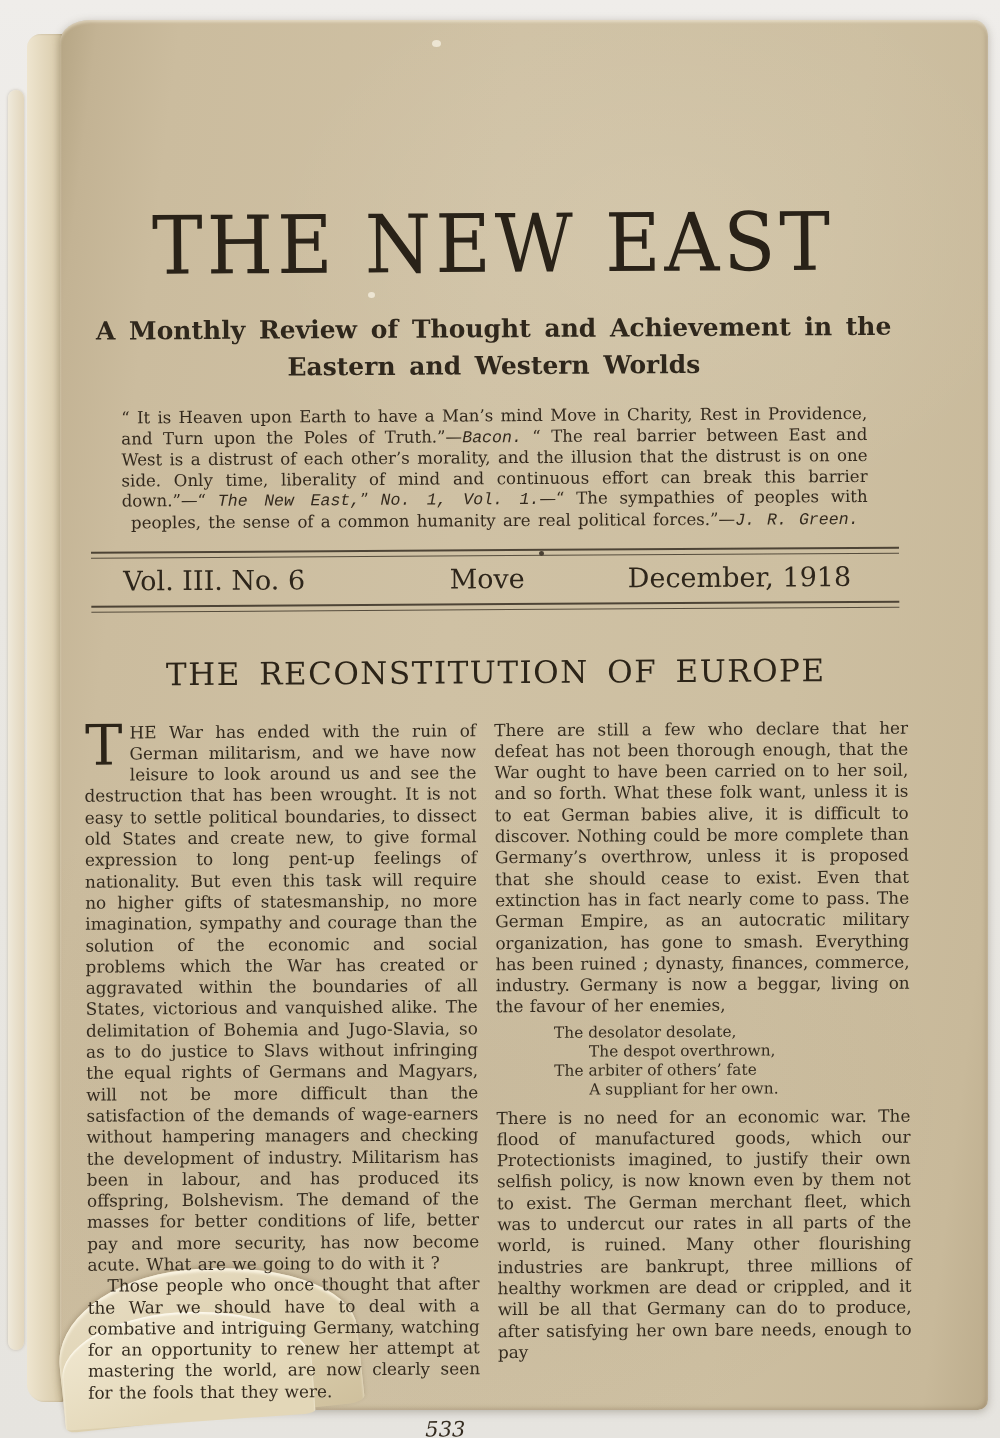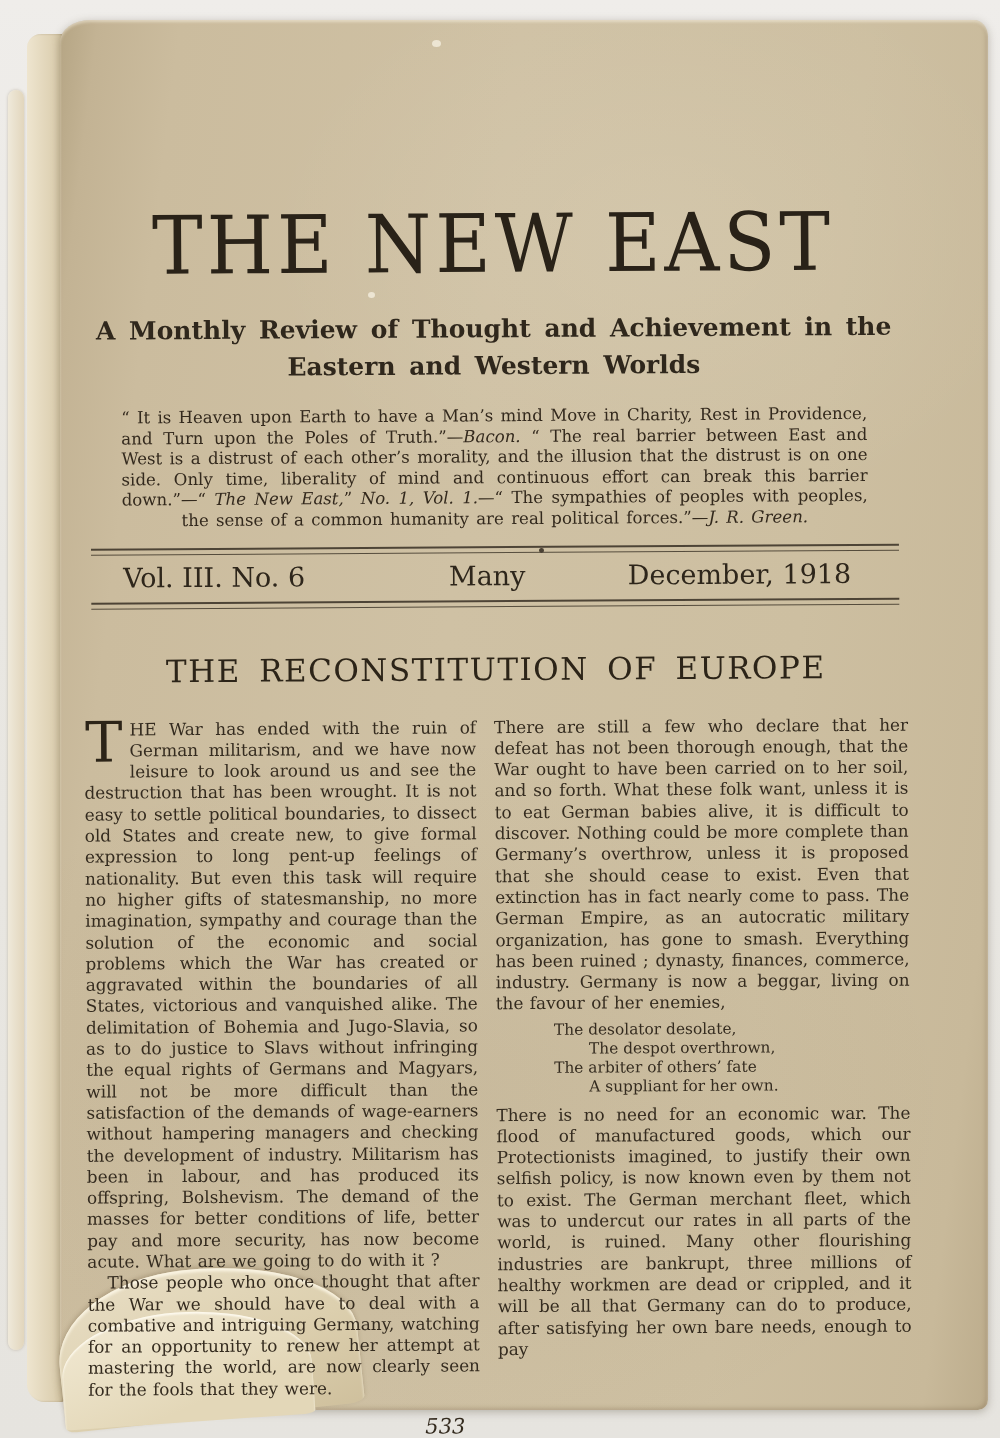--- a/index.html
+++ b/index.html
@@ -65,21 +65,21 @@
   .subtitle{
     margin-top:26px;text-align:center;font-weight:bold;
     font-size:25px;line-height:37px;word-spacing:5px;color:#2f271c;
   }
   .epigraph{
     width:746px;margin:22px auto 0;
     font-size:16.6px;line-height:20.6px;
     text-align:justify;text-align-last:center;
     word-spacing:2px;color:#33291d;
   }
-  .epigraph .it{font-style:italic;}
+  .epigraph .it{font-style:italic;font-family:Liberation Mono, monospace;}
   .rule-double{
     width:808px;margin:0 auto;height:4px;
     border-top:2px solid rgba(46,38,28,.8);
     border-bottom:1px solid rgba(46,38,28,.75);
   }
   .rule-top{margin-top:16px;}
   .rule-bottom{margin-top:9px;}
   .issue-line{
     width:808px;margin:7px auto 0;display:flex;align-items:baseline;
     font-size:27px;color:#2e261b;
@@ -132,21 +132,21 @@
       <div>A Monthly Review of Thought and Achievement in the</div>
       <div>Eastern and Western Worlds</div>
     </div>
 
     <div class="epigraph"><span>“ It is Heaven upon Earth to have a Man’s mind Move in Charity, Rest in Providence, and Turn upon the Poles of Truth.”—</span><span class="it">Bacon.</span><span>  “ The real barrier between East and West is a distrust of each other’s morality, and the illusion that the distrust is on one side. Only time, liberality of mind and continuous effort can break this barrier down.”—“ </span><span class="it">The New East,</span><span>” </span><span class="it">No. 1, Vol. 1.</span><span>—“ The sympathies of peoples with peoples, the sense of a common humanity are real political forces.”—</span><span class="it">J. R. Green.</span></div>
 
     <div class="rule-double rule-top"></div>
 
     <div class="issue-line">
       <span class="issue-vol">Vol. III. No. 6</span>
-      <span class="issue-city">Many</span>
+      <span class="issue-city">Move</span>
       <span class="issue-date"><span class="ink-dot"></span><span>December, 1918</span></span>
     </div>
 
     <div class="rule-double rule-bottom"></div>
 
     <div class="article-title">THE RECONSTITUTION OF EUROPE</div>
 
     <div class="columns">
       <div class="col">
         <p><span class="drop-cap">T</span><span>HE War has ended with the ruin of German militarism, and we have now leisure to look around us and see the destruction that has been wrought.  It is not easy to settle political boundaries, to dissect old States and create new, to give formal expression to long pent-up feelings of nationality.  But even this task will require no higher gifts of statesmanship, no more imagination, sympathy and courage than the solution of the economic and social problems which the War has created or aggravated within the boundaries of all States, victorious and vanquished alike.  The delimitation of Bohemia and Jugo-Slavia, so as to do justice to Slavs without infringing the equal rights of Germans and Magyars, will not be more difficult than the satisfaction of the demands of wage-earners without hampering managers and checking the development of industry.  Militarism has been in labour, and has produced its offspring, Bolshevism.  The demand of the masses for better conditions of life, better pay and more security, has now become acute.  What are we going to do with it ?</span></p>

